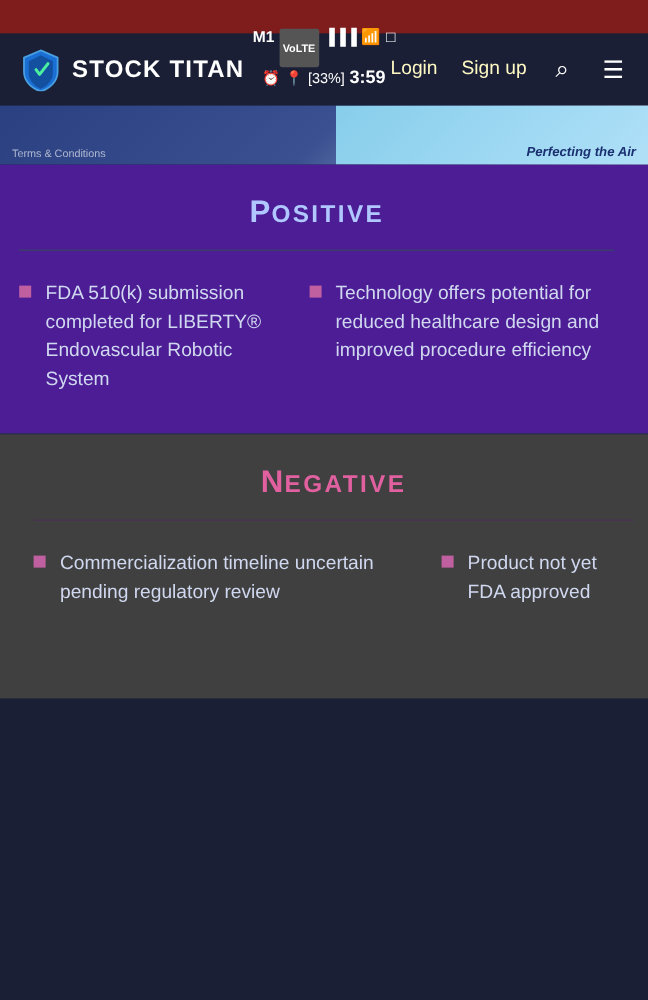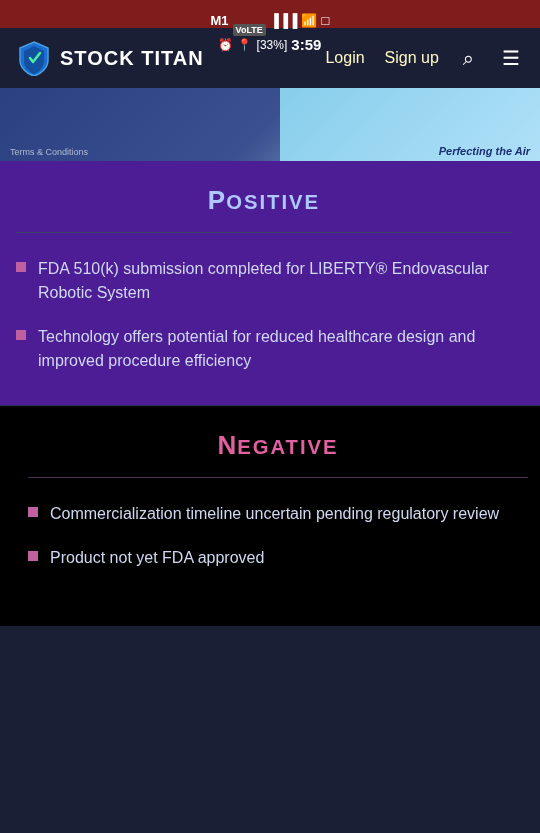--- a/index.html
+++ b/index.html
@@ -75,21 +75,21 @@
     .nav-icon {
       color: #ffffff;
       font-size: 20px;
       cursor: pointer;
       padding: 4px;
     }
 
     
     .banner-area {
       width: 100%;
-      height: 73px;
+      height: 49px;
       background: linear-gradient(135deg, #2a4080 0%, #3a5090 50%, #c8e8f8 100%);
       position: relative;
       overflow: hidden;
       display: flex;
       align-items: flex-end;
     }
 
     .banner-text-left {
       position: absolute;
       bottom: 4px;
@@ -137,21 +137,21 @@
 
     .section-divider {
       border: none;
       border-top: 1px solid #3a4565;
       margin-bottom: 24px;
     }
 
     .bullet-list {
       list-style: none;
       display: flex;
-      flex-direction: column;
+      flex-direction: row;
       gap: 20px;
     }
 
     .bullet-item {
       display: flex;
       align-items: flex-start;
       gap: 12px;
       font-size: 16px;
       line-height: 1.5;
       color: #d0d8f0;
@@ -161,21 +161,21 @@
       width: 10px;
       height: 10px;
       min-width: 10px;
       min-height: 10px;
       background: #c060a0;
       margin-top: 5px;
     }
 
     
     .negative-section {
-      background: #000000;
+      background: #404040;
       padding: 24px 12px 32px 28px;
       min-height: 220px;
     }
 
     .section-title-negative {
       text-align: center;
       font-size: 26px;
       font-weight: 700;
       color: #e060a0;
       letter-spacing: 1px;
@@ -188,21 +188,21 @@
       border-top: 1px solid #4a3055;
       margin-bottom: 24px;
     }
   </style>
 </head>
 <body>
 
 <div class="status-bar">
   <div class="status-left">
     <span>M1</span>
-    <span style="background:#555;color:#fff;font-size:9px;padding:1px 3px;border-radius:2px;margin-top:20px;">VoLTE</span>
+    <span style="background:#555;color:#fff;font-size:9px;padding:11px 3px;border-radius:2px;margin-top:20px;">VoLTE</span>
     <span>▐▐▐</span>
     <span>📶</span>
     <span>□</span>
   </div>
   <div class="status-right">
     <span>⏰</span>
     <span>📍</span>
     <span>[<span>33</span>%]</span>
     <span class="time">3:59</span>
   </div>

